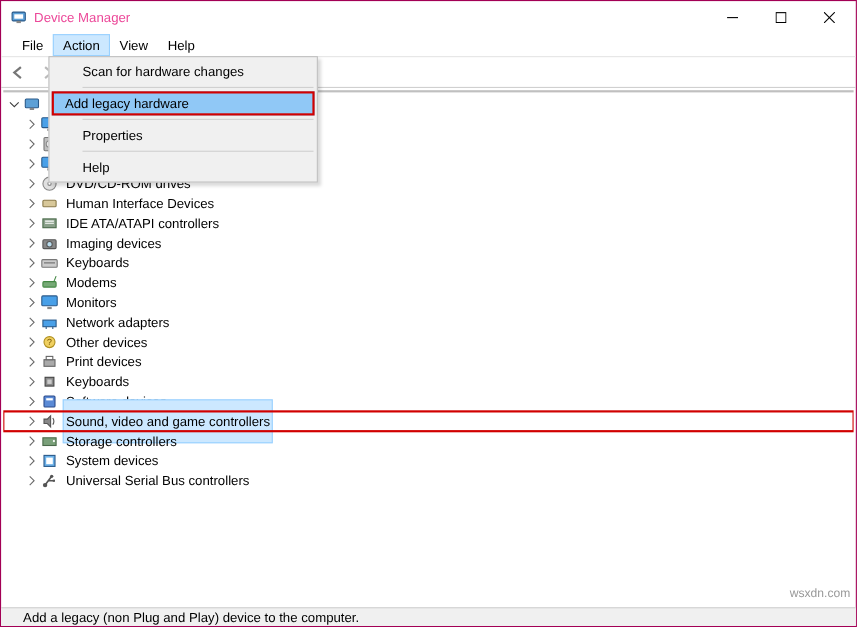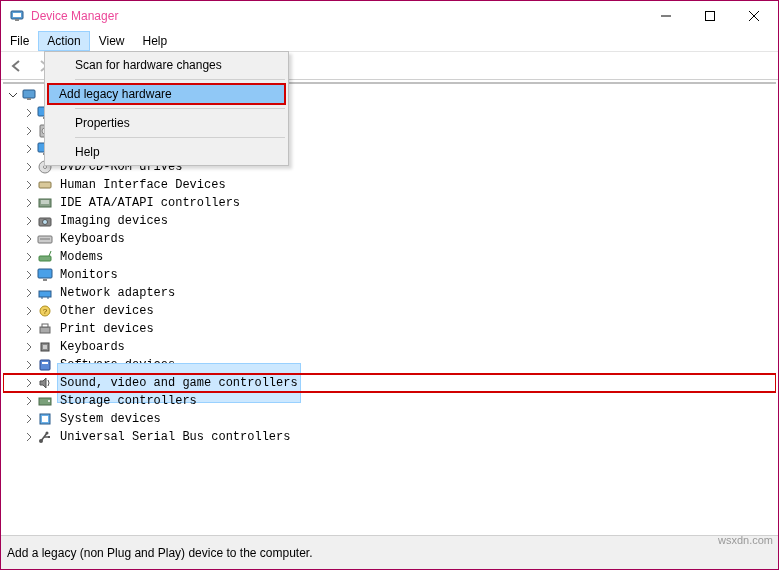--- a/index.html
+++ b/index.html
@@ -3,41 +3,41 @@
 <meta charset="utf-8">
 <style>
 * { box-sizing: border-box; margin: 0; padding: 0; font-family: "Segoe UI", Tahoma, sans-serif; }
 html, body { width: 781px; height: 572px; background: #fff; overflow: hidden; }
 .window { width: 779px; height: 570px; border: 1px solid #a30055; background: #fff; display: flex; flex-direction: column; }
 .titlebar { height: 30px; display: flex; align-items: center; padding: 0 2px 0 8px; font-size: 12px; color: #ec4899; }
 .titlebar .icon { margin-right: 6px; display: inline-flex; }
 .titlebar .title { flex: 1; }
 .titlebar .wbtn { width: 44px; height: 30px; display: flex; align-items: center; justify-content: center; cursor: default; }
 .titlebar .wbtn svg { pointer-events: none; }
-.menubar { height: 21px; display: flex; align-items: stretch; padding: 0 0; font-size: 12px; border-bottom: 1px solid #e5e5e5; }
+.menubar { height: 21px; display: flex; align-items: stretch; padding: 0 10px; font-size: 12px; border-bottom: 1px solid #e5e5e5; }
 .menubar .mitem { padding: 0 9px; display: flex; align-items: center; cursor: default; }
 .menubar .mitem.active { background: #cce8ff; border: 1px solid #99d1ff; padding: 0 8px; }
 .toolbar { height: 28px; display: flex; align-items: center; padding: 0 4px; border-bottom: 1px solid #d0d0d0; gap: 6px; position: relative; }
 .toolbar .tbtn { width: 22px; height: 22px; display: flex; align-items: center; justify-content: center; }
 .toolbar .tsep { width: 1px; height: 20px; background: #ccc; }
 .tree-wrap { flex: 1; overflow: auto; position: relative; border-top: 2px solid #c0c0c0; margin: 2px; }
 .tree { font-size: 12px; padding: 2px 0 4px 0; }
 .trow { display: flex; align-items: center; height: 18px; white-space: nowrap; }
 .trow .expander { width: 12px; height: 12px; display: flex; align-items: center; justify-content: center; color: #6b6b6b; margin-right: 2px; }
 .trow .dicon { width: 16px; height: 16px; display: flex; align-items: center; justify-content: center; margin-right: 4px; }
-.trow .label { padding: 1px 3px; font-family: Liberation Mono, monospace; }
+.trow .label { padding: 1px 3px; }
 .trow.selected .label { background: #cce8ff; border: 1px solid #99d1ff; padding: 12px 2px; }
 .trow.highlight { outline: 2px solid #d10000; outline-offset: -1px; }
 .lvl0 { padding-left: 4px; }
 .lvl1 { padding-left: 20px; }
 .dropmenu { position: absolute; top: 51px; left: 44px; width: 245px; background: #f0f0f0; border: 1px solid #bfbfbf; box-shadow: 3px 3px 3px rgba(0,0,0,0.15); z-index: 10; padding: 2px; }
 .dmrow { height: 22px; display: flex; align-items: center; padding-left: 28px; font-size: 12px; cursor: default; }
 .dmrow.hover { background: #90c8f6; border: 2px solid #d10000; padding-left: 10px; }
 .dmsep { height: 1px; background: #d0d0d0; margin: 3px 1px 3px 28px; }
-.statusbar { height: 34px; border-top: 1px solid #d0d0d0; font-size: 12px; display: flex; align-items: center; padding: 0 6px; background: #f0f0f0; color: #000; }
+.statusbar { height: 17px; border-top: 1px solid #d0d0d0; font-size: 12px; display: flex; align-items: center; padding: 0 20px; background: #f0f0f0; color: #000; }
 .watermark { position: absolute; right: 8px; bottom: 26px; font-size: 11px; color: #999; }
 #device-rows { display: block; }
 svg { display: block; }
 </style>
 </head>
 <body>
 
 <div class="window">
 
   <div class="titlebar">

